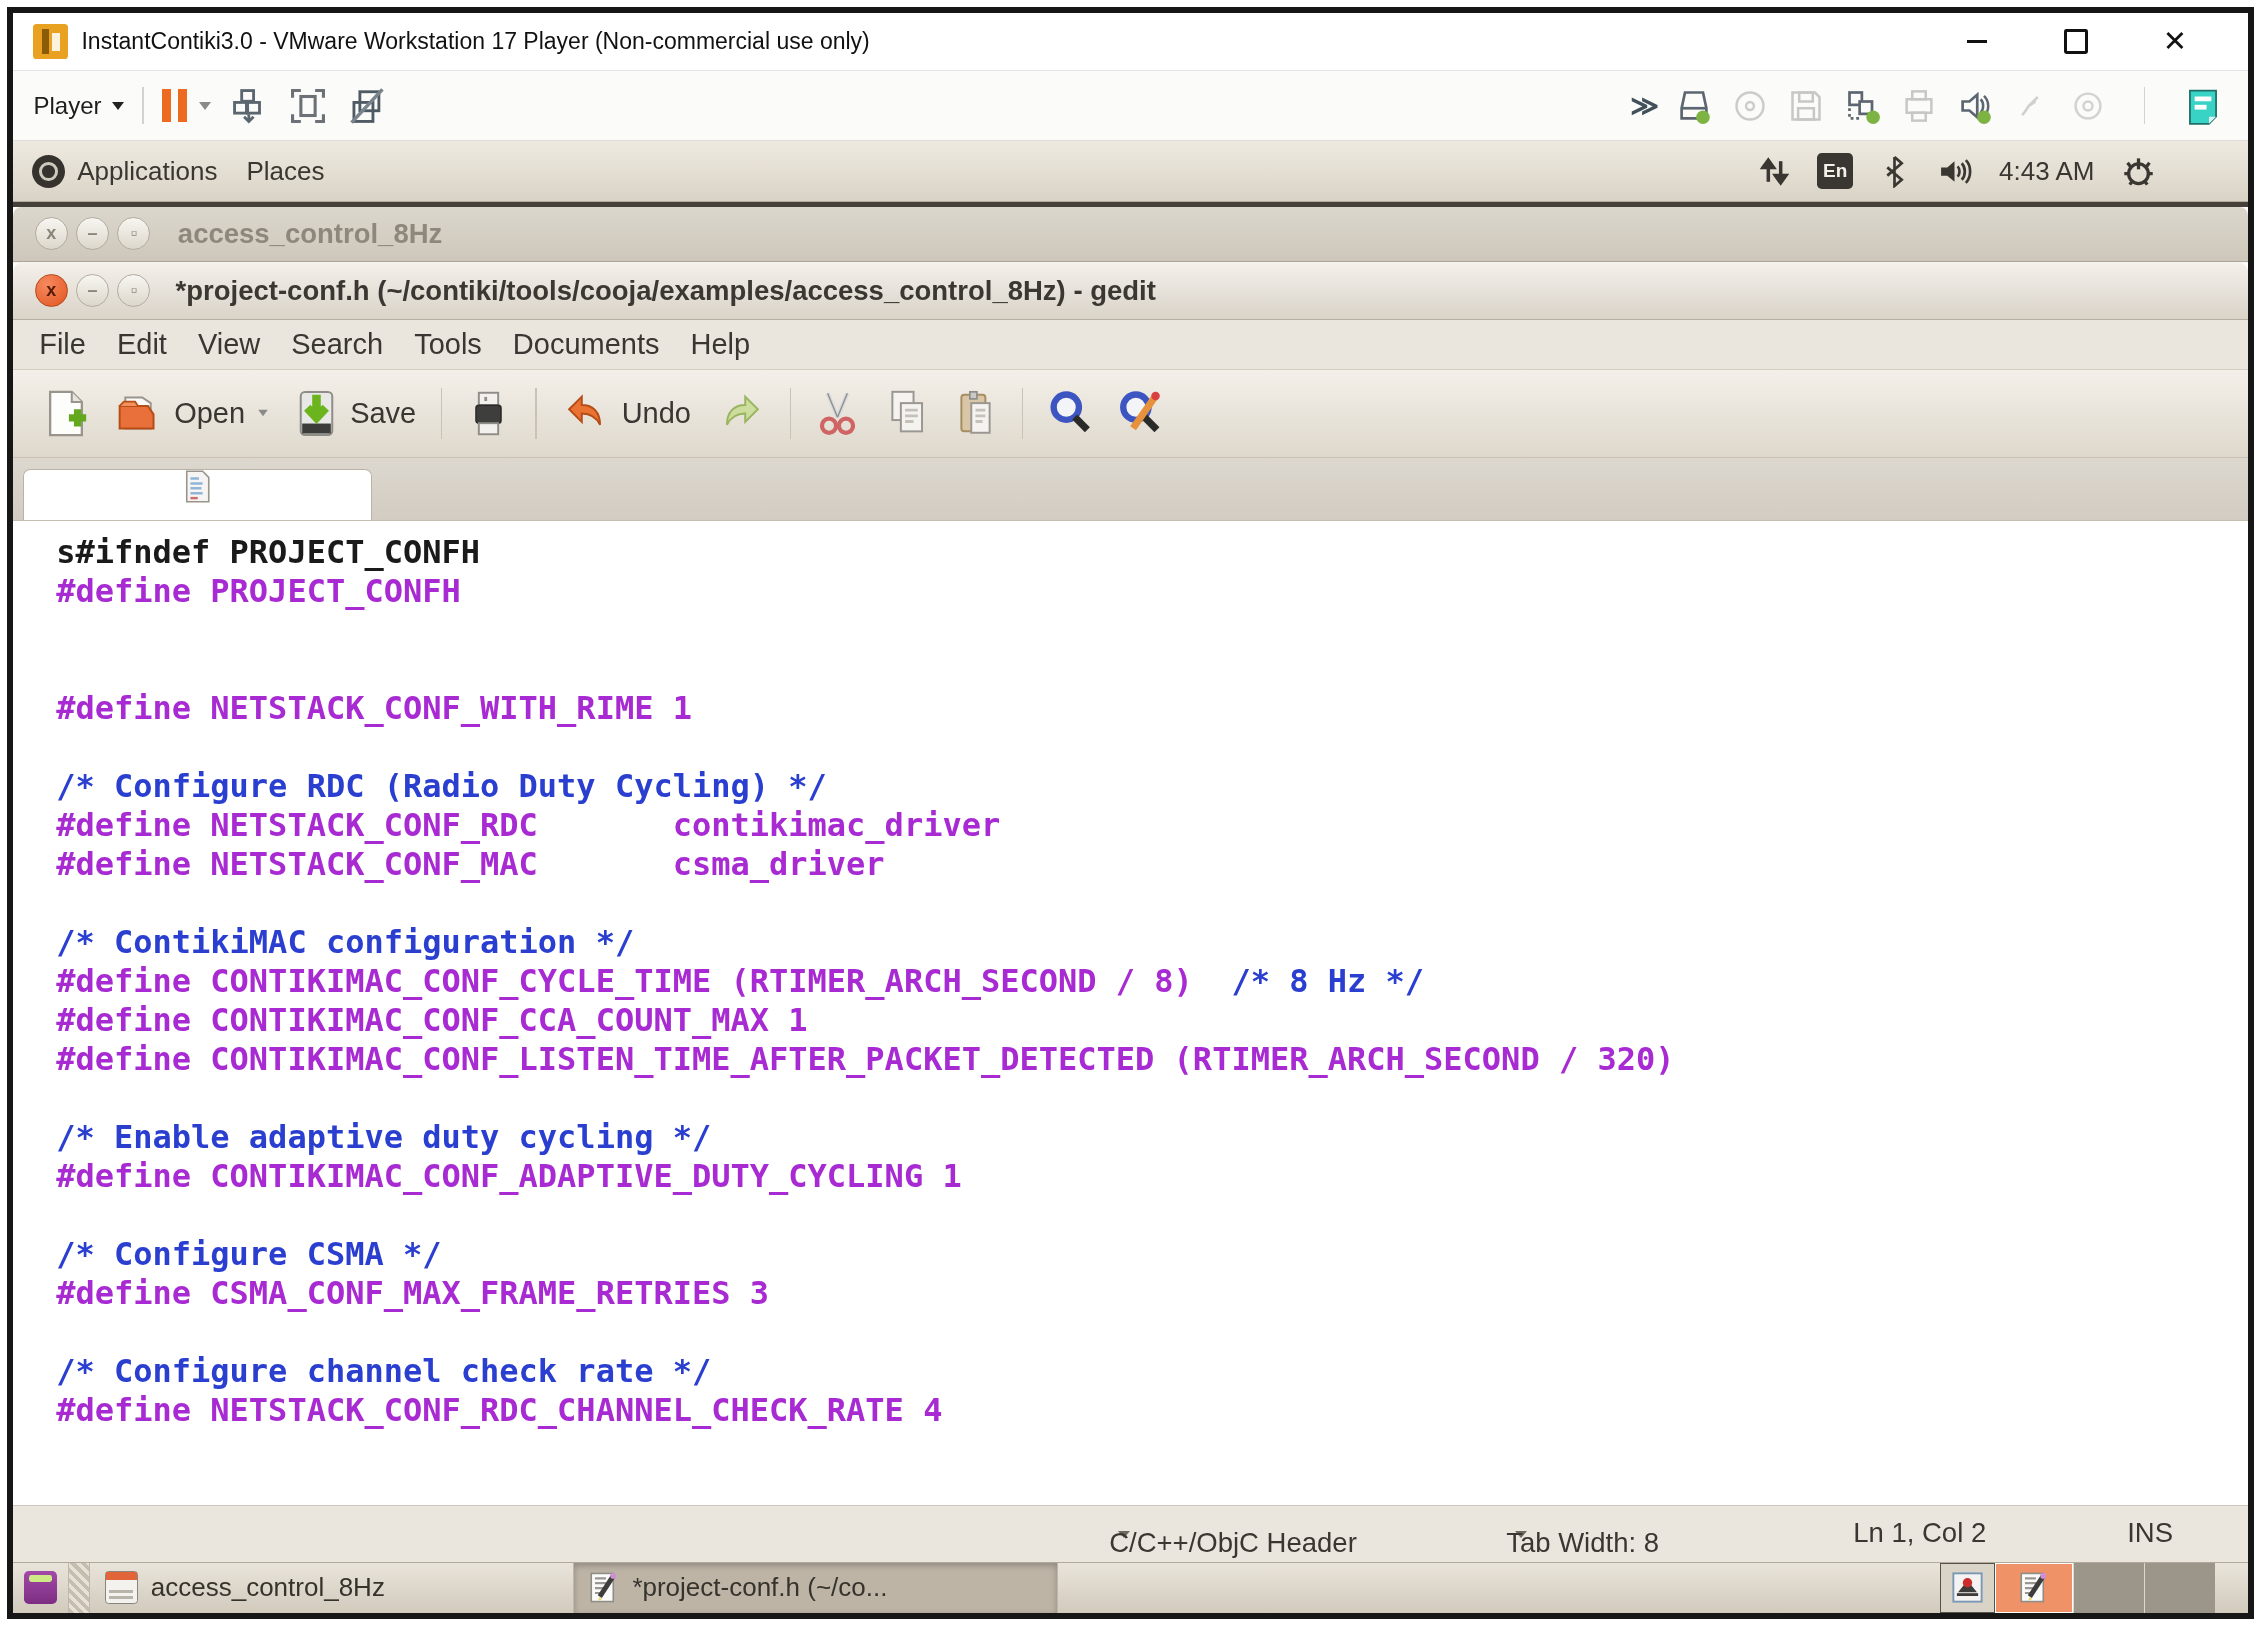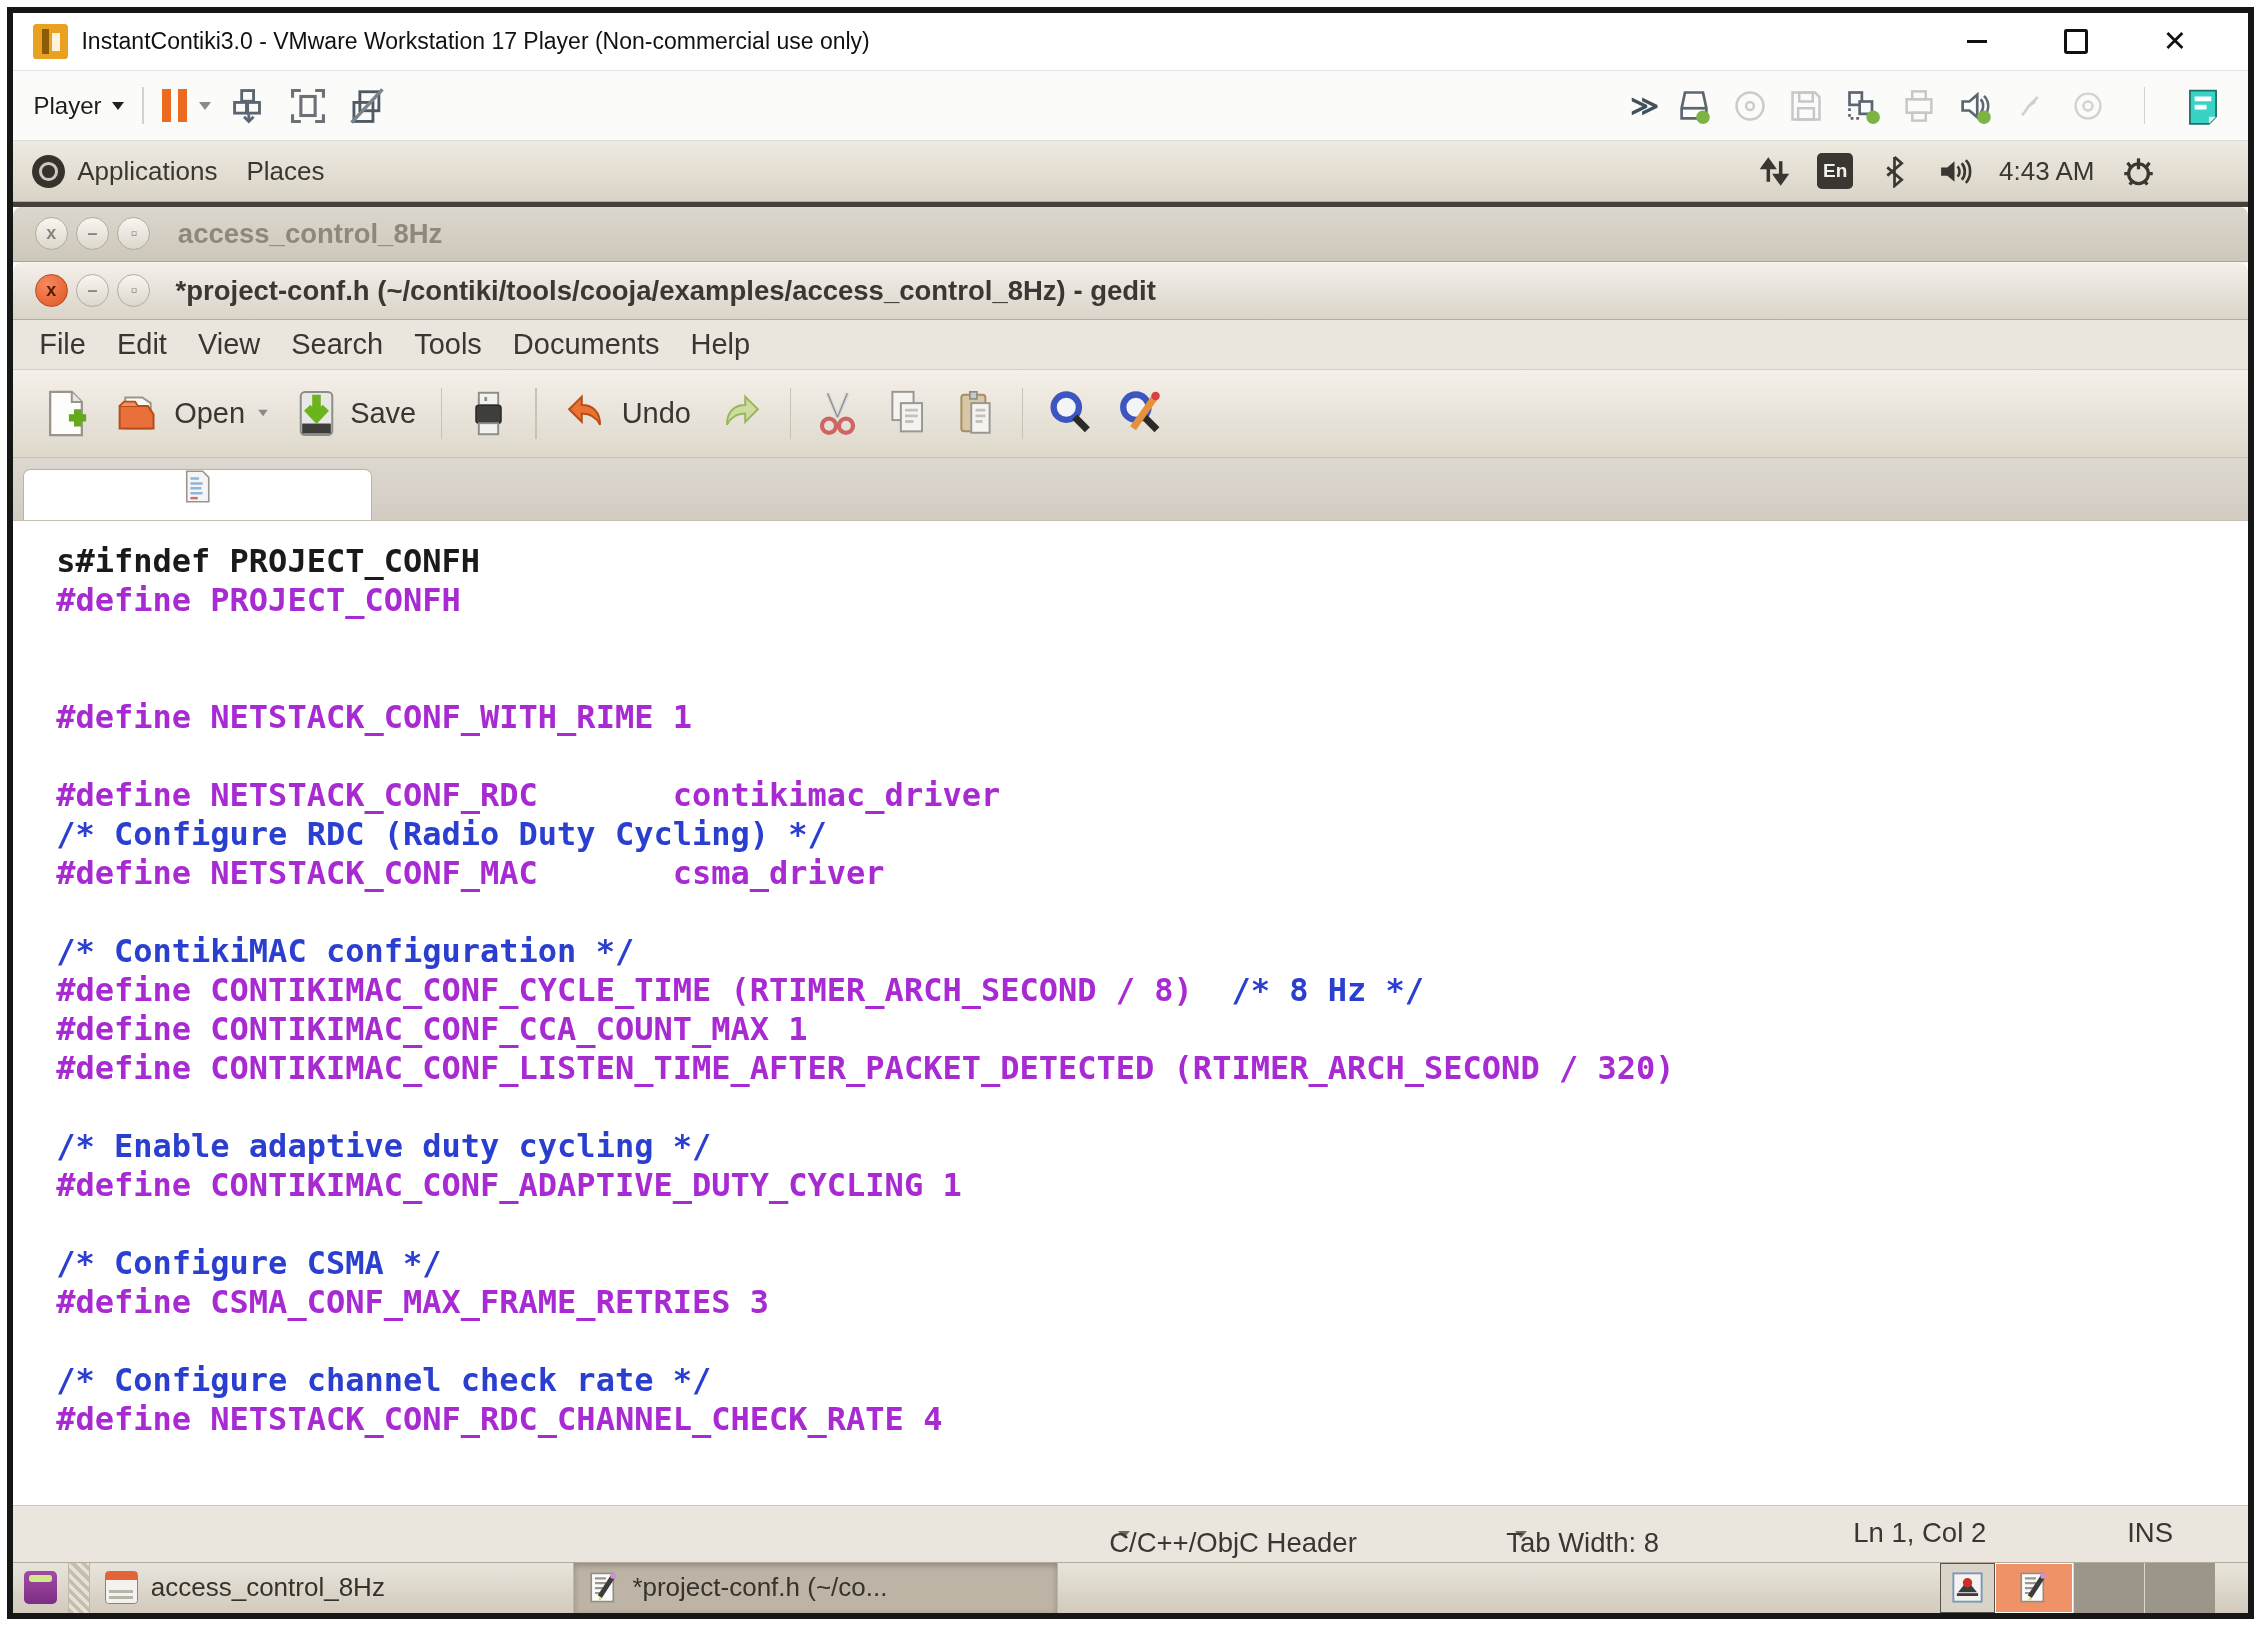--- a/index.html
+++ b/index.html
@@ -64,21 +64,21 @@
   .tbtn{display:flex;align-items:center;gap:12px;padding:0 13px;height:69px;border-radius:6px;}
   .tlabel{font-size:29px;color:#3a3631;}
   .tsep{width:1.2px;height:51px;background:#c9c2b5;margin:0 12px;}
 
   .tabbar{height:56px;background:linear-gradient(#ddd8cf,#d2ccc2);display:flex;align-items:flex-end;padding:6px 9.6px 0 9.6px;flex:0 0 auto;border-bottom:1.2px solid #c4bdb0;}
   .tab{height:50px;background:#fff;border:1.2px solid #b9b2a5;border-bottom:none;border-radius:7.2px 7.2px 0 0;
        display:flex;align-items:center;gap:13px;padding:0 18px;min-width:311px;flex-direction:column;}
   .tab-title{font-size:27.5px;color:#2e2c28;}
   .tab-close{font-size:25px;color:#4b4843;font-weight:bold;margin-left:10.8px;}
 
-  .editor{flex:1 1 auto;background:#fff;padding:21px 0 0 43px;overflow:hidden;}
+  .editor{flex:1 1 auto;background:#fff;padding:12px 0 0 43px;overflow:hidden;}
   .code-line{font-family:"DejaVu Sans Mono",monospace;font-size:32px;line-height:39px;font-weight:bold;white-space:pre;}
   .tok-plain{color:var(--code-plain,#1a1a1a);}
   .tok-preproc{color:var(--code-preproc,#a82ad2);}
   .tok-comment{color:var(--code-comment,#2a3fd0);}
 
   .statusbar{height:56px;background:#ebe6dd;border-top:1.2px solid #cfc9bd;position:relative;flex:0 0 auto;font-size:27.5px;color:#3a3631;}
   .statusbar span{position:absolute;top:10.8px;white-space:nowrap;text-align:center;}
   .st-lang{left:1096px;} .st-tab{left:1493px;} .st-pos{left:1840px;} .st-ins{left:2114px;}
   .st-caret{display:inline-block;width:0;height:0;border-left:6px solid transparent;border-right:6px solid transparent;border-top:7.2px solid #6e695f;margin-left:8.4px;vertical-align:middle;}
 
@@ -432,22 +432,22 @@
     </div>
 
     <div class="editor">
       <div>
           <div class="code-line"><span class="tok-plain">s#ifndef PROJECT_CONFH</span></div>
           <div class="code-line"><span class="tok-preproc">#define PROJECT_CONFH</span></div>
           <div class="code-line">&nbsp;</div>
           <div class="code-line">&nbsp;</div>
           <div class="code-line"><span class="tok-preproc">#define NETSTACK_CONF_WITH_RIME 1</span></div>
           <div class="code-line">&nbsp;</div>
+          <div class="code-line"><span class="tok-comment">/* Configure RDC (Radio Duty Cycling) */</span></div>
           <div class="code-line"><span class="tok-preproc">#define NETSTACK_CONF_RDC       contikimac_driver</span></div>
-          <div class="code-line"><span class="tok-comment">/* Configure RDC (Radio Duty Cycling) */</span></div>
           <div class="code-line"><span class="tok-preproc">#define NETSTACK_CONF_MAC       csma_driver</span></div>
           <div class="code-line">&nbsp;</div>
           <div class="code-line"><span class="tok-comment">/* ContikiMAC configuration */</span></div>
           <div class="code-line"><span class="tok-preproc">#define CONTIKIMAC_CONF_CYCLE_TIME (RTIMER_ARCH_SECOND / 8)</span><span class="tok-plain">  </span><span class="tok-comment">/* 8 Hz */</span></div>
           <div class="code-line"><span class="tok-preproc">#define CONTIKIMAC_CONF_CCA_COUNT_MAX 1</span></div>
           <div class="code-line"><span class="tok-preproc">#define CONTIKIMAC_CONF_LISTEN_TIME_AFTER_PACKET_DETECTED (RTIMER_ARCH_SECOND / 320)</span></div>
           <div class="code-line">&nbsp;</div>
           <div class="code-line"><span class="tok-comment">/* Enable adaptive duty cycling */</span></div>
           <div class="code-line"><span class="tok-preproc">#define CONTIKIMAC_CONF_ADAPTIVE_DUTY_CYCLING 1</span></div>
           <div class="code-line">&nbsp;</div>

